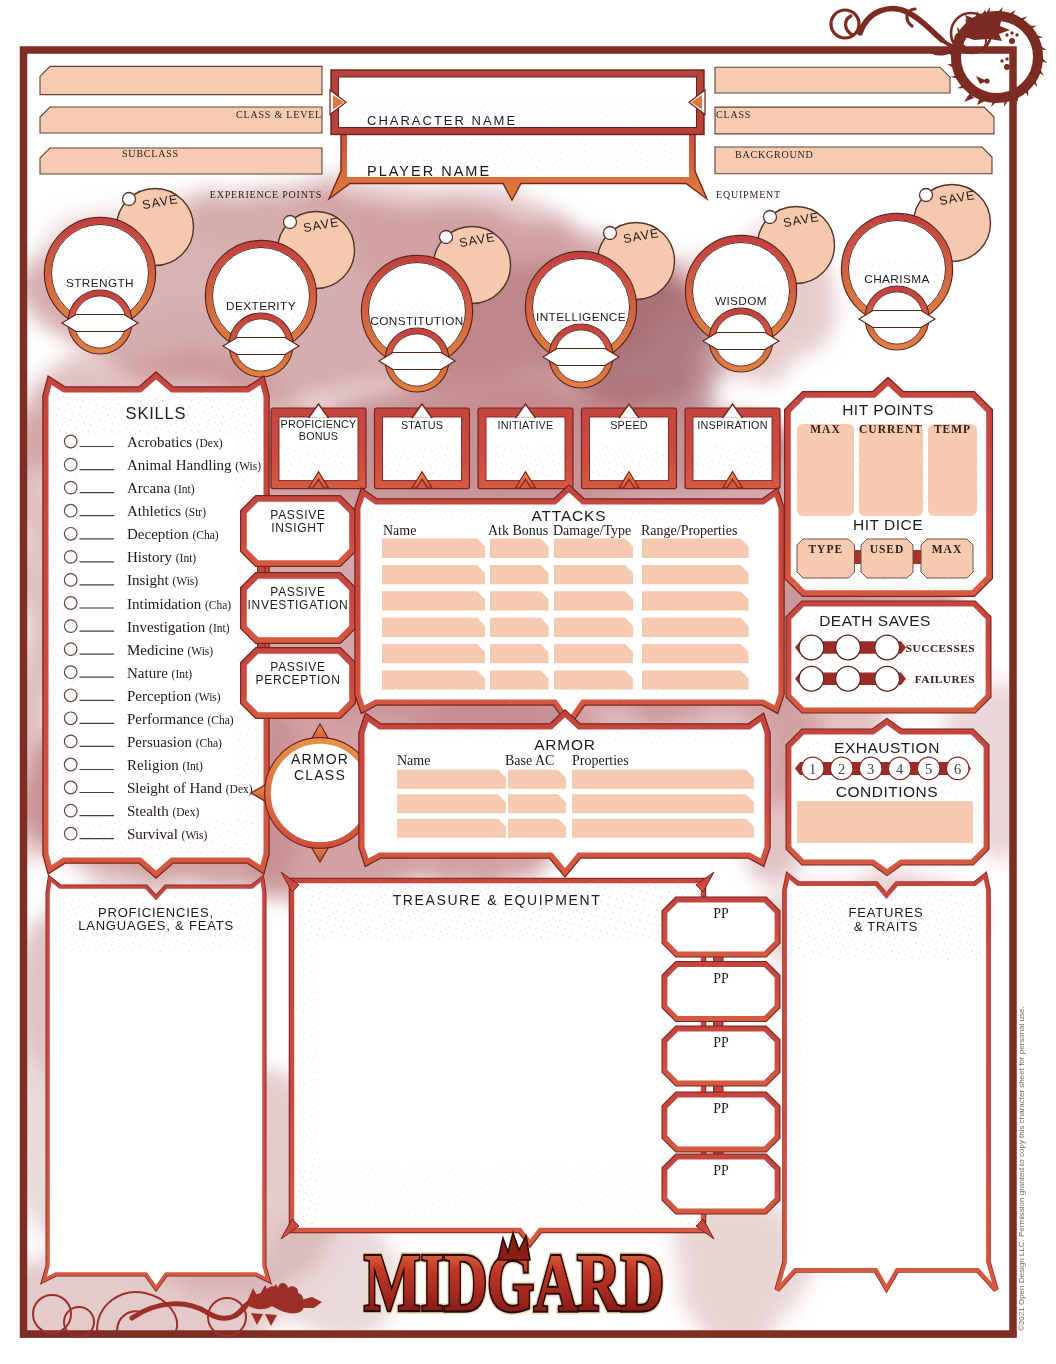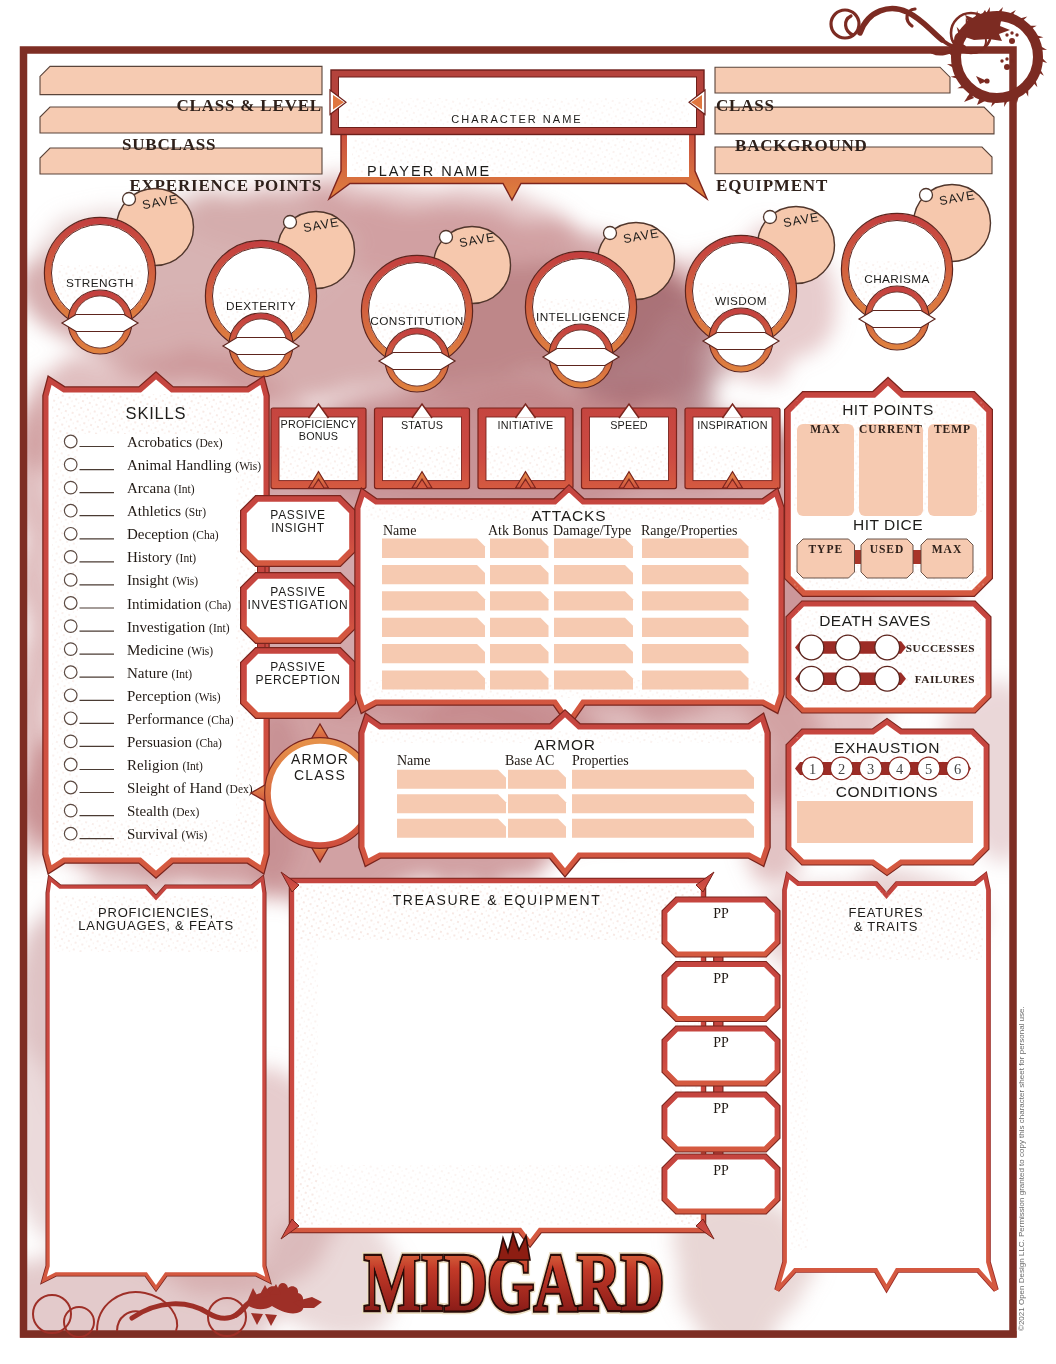--- a/index.html
+++ b/index.html
@@ -1,19 +1,19 @@
 <!DOCTYPE html>
 <html><head><meta charset="utf-8">
 <style>
 html,body{margin:0;padding:0;background:#fff;}
 #page{position:relative;width:1056px;height:1364px;background:#fff;overflow:hidden;
  font-family:"Liberation Sans",sans-serif;}
 .abs{position:absolute;}
-.lbl{font-family:"Liberation Serif",serif;font-weight:bold;font-size:17px;
- letter-spacing:0.8px;color:#2f211b;}
+.lbl{font-family:"Liberation Serif",serif;font-weight:normal;font-size:10px;
+ letter-spacing:0.8px;color:#2f211b;margin-top:13px;}
 .ttl{font-family:"Liberation Sans",sans-serif;font-size:15px;letter-spacing:2px;color:#1d1c1a;}
 svg{position:absolute;overflow:visible;}
 svg text{font-family:"Liberation Sans",sans-serif;}
 text.ser{font-family:"Liberation Serif",serif;}
 </style></head>
 <body>
 <div id="page">
 <svg width="0" height="0" style="position:absolute">
 <defs>
 <linearGradient id="gB" x1="0" y1="0" x2="0" y2="1">
@@ -105,21 +105,21 @@
  <path d="M347,124 L689,124 L689,177 L347,177 Z" fill="#fff"></path>
  <rect x="331" y="70" width="373" height="64.5" fill="#b5433c" stroke="#6d1f1a" stroke-width="1.4"></rect>
  <rect x="338.5" y="77" width="358" height="50.5" fill="#fff" stroke="#6d1f1a" stroke-width="1"></rect>
  <path d="M330,90 L346,102.3 L330,114.5 Z" fill="#fff" stroke="#6d1f1a" stroke-width="1.2"></path>
  <path d="M333,95 L344,102.3 L333,109.5 Z" fill="#e0763f"></path>
  <path d="M705,90 L689,102.3 L705,114.5 Z" fill="#fff" stroke="#6d1f1a" stroke-width="1.2"></path>
  <path d="M702,95 L691,102.3 L702,109.5 Z" fill="#e0763f"></path>
  <rect x="346" y="98" width="343" height="27" fill="url(#stip)" opacity="0.3"></rect>
  <rect x="352" y="138" width="330" height="37" fill="url(#stip)" opacity="0.35"></rect>
 </svg>
-<div class="abs ttl" style="left:367px;top:113px;width:300px;text-align:center;font-size:11px">CHARACTER NAME</div>
+<div class="abs ttl" style="left:367px;top:113px;width:300px;text-align:left;font-size:13px">CHARACTER NAME</div>
 <div class="abs ttl" style="left:367px;top:163px;width:300px;font-size:14.5px">PLAYER NAME</div>
 <svg class="abs" style="left:0;top:0" width="1056" height="420" viewBox="0 0 1056 420">
 <g>
 <circle cx="155" cy="227" r="38.5" fill="#f6c8ad" stroke="#50362c" stroke-width="1.4"></circle>
 <circle cx="129" cy="199" r="6.5" fill="#fff" stroke="#50362c" stroke-width="1.3"></circle>
 <text x="161" y="206" font-size="12.5" letter-spacing="1" fill="#1d1c1a" text-anchor="middle" transform="rotate(-10 161 206)">SAVE</text>
 <circle cx="100" cy="273" r="52" fill="#fff" stroke="url(#gRing)" stroke-width="6.6"></circle>
 <circle cx="100" cy="273" r="55.6" fill="none" stroke="#5d241d" stroke-width="1.2"></circle>
 <circle cx="100" cy="273" r="48.5" fill="none" stroke="#5d241d" stroke-width="1"></circle>
 <rect x="58" y="265" width="84" height="40" fill="url(#stip)" opacity="0.38"></rect>

